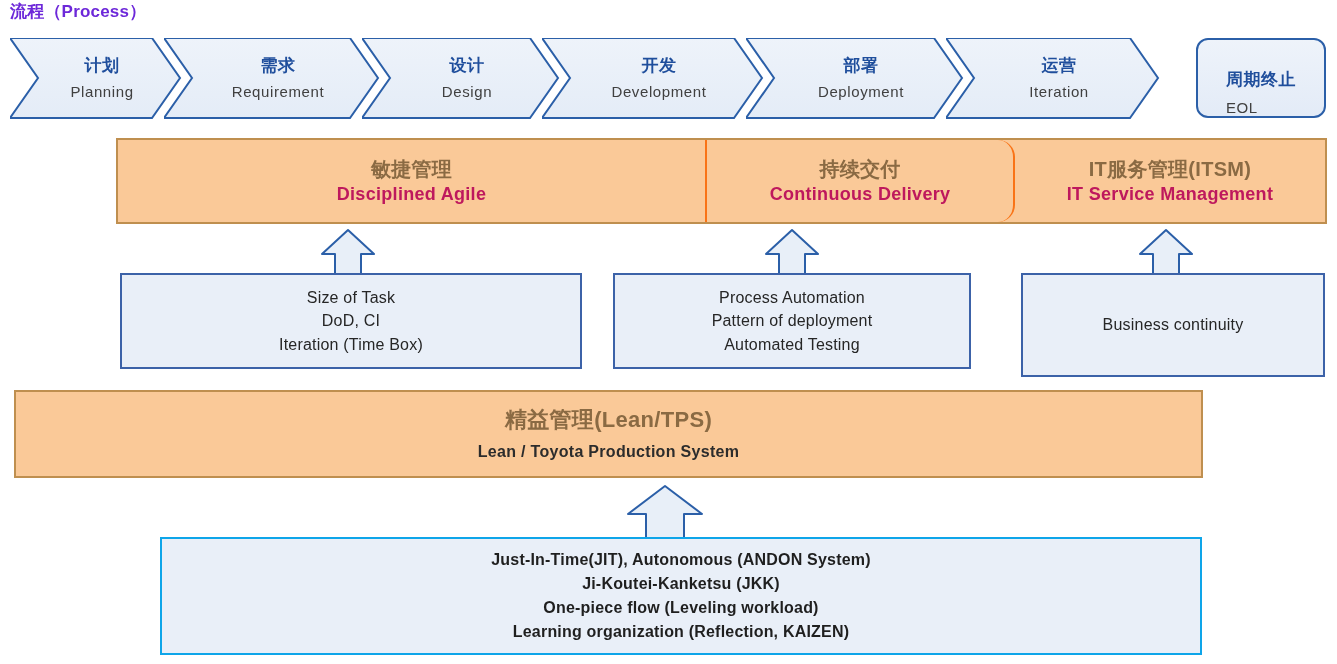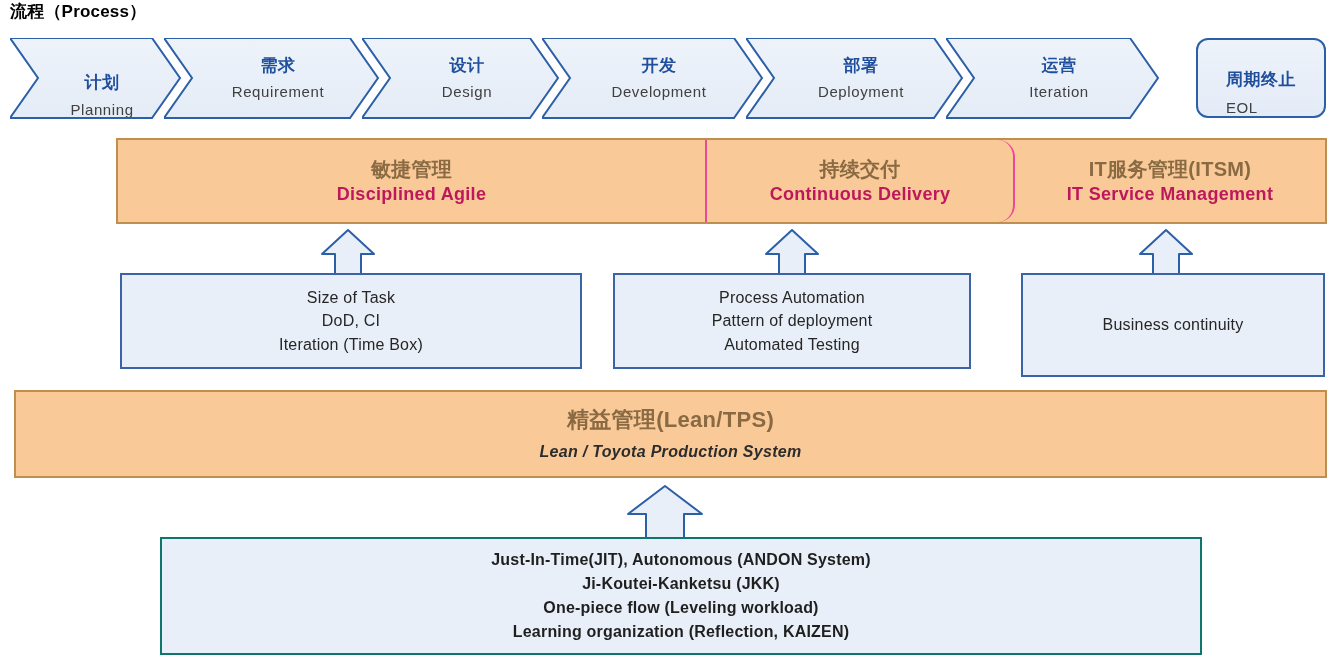--- a/index.html
+++ b/index.html
@@ -21,21 +21,21 @@
     height: 664px;
   }
 
   
   .page-title {
     position: absolute;
     left: 10px;
     top: 0px;
     font-size: 17px;
     font-weight: bold;
-    color: #000000;
+    color: #6d28d9;
     letter-spacing: 0.2px;
     white-space: nowrap;
   }
 
   
   .chevron-row {
     position: absolute;
     left: 0px;
     top: 38px;
     width: 1337px;
@@ -95,21 +95,21 @@
     box-sizing: border-box;
     border: 2px solid #bf8f4f;
     background: #fac998;
   }
   .band-cell {
     box-sizing: border-box;
     display: flex;
     flex-direction: column;
     align-items: center;
     justify-content: center;
-    border-right: 2px solid #ec4899;
+    border-right: 2px solid #f97316;
     line-height: 1.2;
   }
   .band-cell:last-child { border-right: none; }
   .band-cn {
     font-size: 20px;
     font-weight: bold;
     color: #8a6a43;
     letter-spacing: 0.3px;
   }
   .band-en {
@@ -143,21 +143,21 @@
     color: #262626;
     letter-spacing: 0.2px;
   }
   .detail-box .lines { white-space: pre-line; }
 
   
   .lean-band {
     position: absolute;
     left: 14px;
     top: 390px;
-    width: 1313px;
+    width: 1189px;
     height: 88px;
     box-sizing: border-box;
     border: 2px solid #bf8f4f;
     background: #fac998;
     display: flex;
     flex-direction: column;
     align-items: center;
     justify-content: center;
     line-height: 1.2;
     text-align: right;
@@ -167,32 +167,31 @@
     font-weight: bold;
     color: #8a6a43;
     letter-spacing: 0.3px;
   }
   .lean-en {
     font-size: 16px;
     font-weight: bold;
     color: #2c2c2c;
     letter-spacing: 0.3px;
     margin-top: 8px;
-    font-style: italic;
   }
 
   
   .bottom-box {
     position: absolute;
     left: 160px;
     top: 537px;
     width: 1042px;
     height: 118px;
     box-sizing: border-box;
-    border: 2px solid #0f766e;
+    border: 2px solid #0ea5e9;
     background: #e9eff8;
     display: flex;
     align-items: center;
     justify-content: center;
     text-align: center;
     line-height: 1.5;
     font-size: 16px;
     font-weight: bold;
     color: #1f1f1f;
     letter-spacing: 0.2px;
@@ -202,21 +201,21 @@
 </head>
 <body>
 
 <div id="canvas">
 
   <div class="page-title">流程（Process）</div>
 
   <div class="chevron-row">
 
     <div class="chevron" style="left:10px; width:170px;
-                clip-path: polygon(0 0, 142px 0, 170px 40px, 142px 80px, 0 80px, 28px 40px); align-items: flex-end;">
+                clip-path: polygon(0 0, 142px 0, 170px 40px, 142px 80px, 0 80px, 28px 40px);">
       <div class="ch-inner">
         <span class="ch-cn">计划</span>
         <span class="ch-en">Planning</span>
       </div>
     </div>
     <svg class="stroke" width="180" height="82" style="position:absolute;left:10px;top:0;pointer-events:none;">
       <polygon points="0,0 142,0 170,40 142,80 0,80 28,40" fill="none" stroke="#2b5fa8" stroke-width="2"></polygon>
     </svg>
 
     <div class="chevron" style="left:164px; width:214px;

